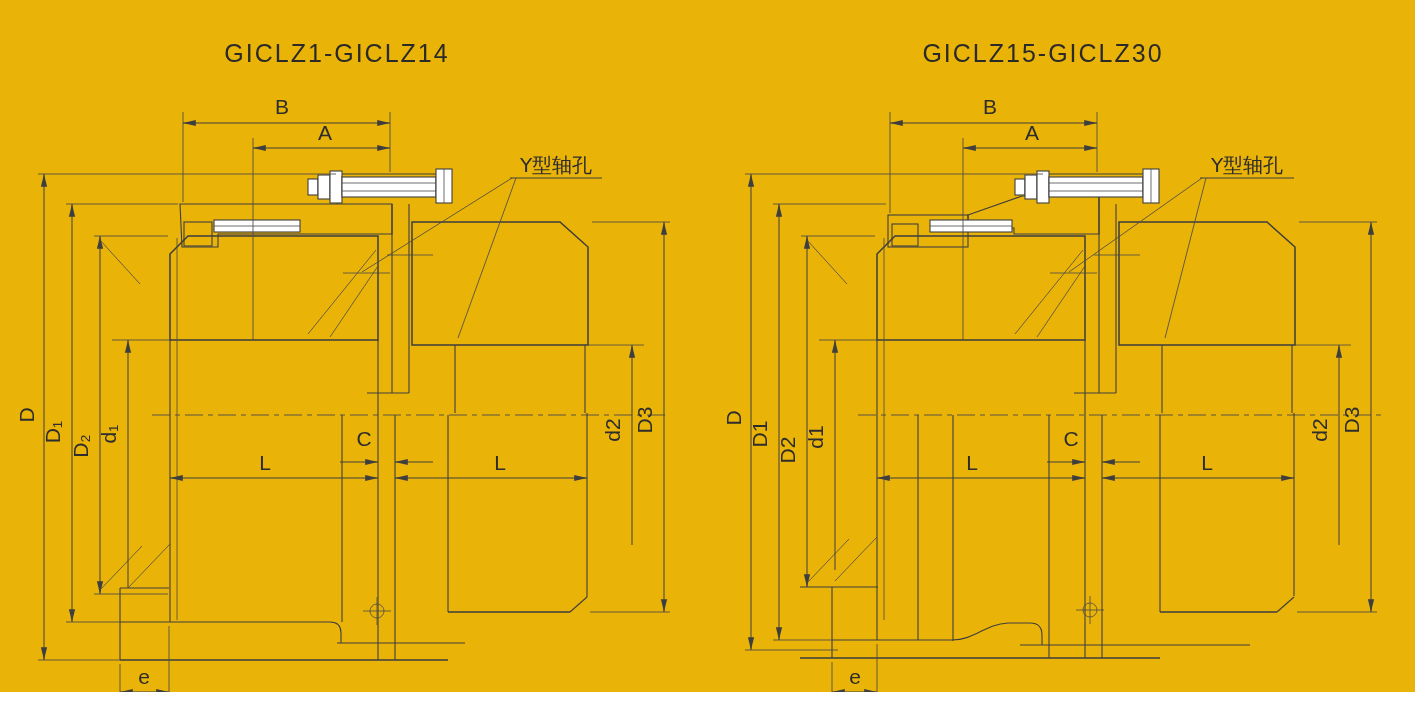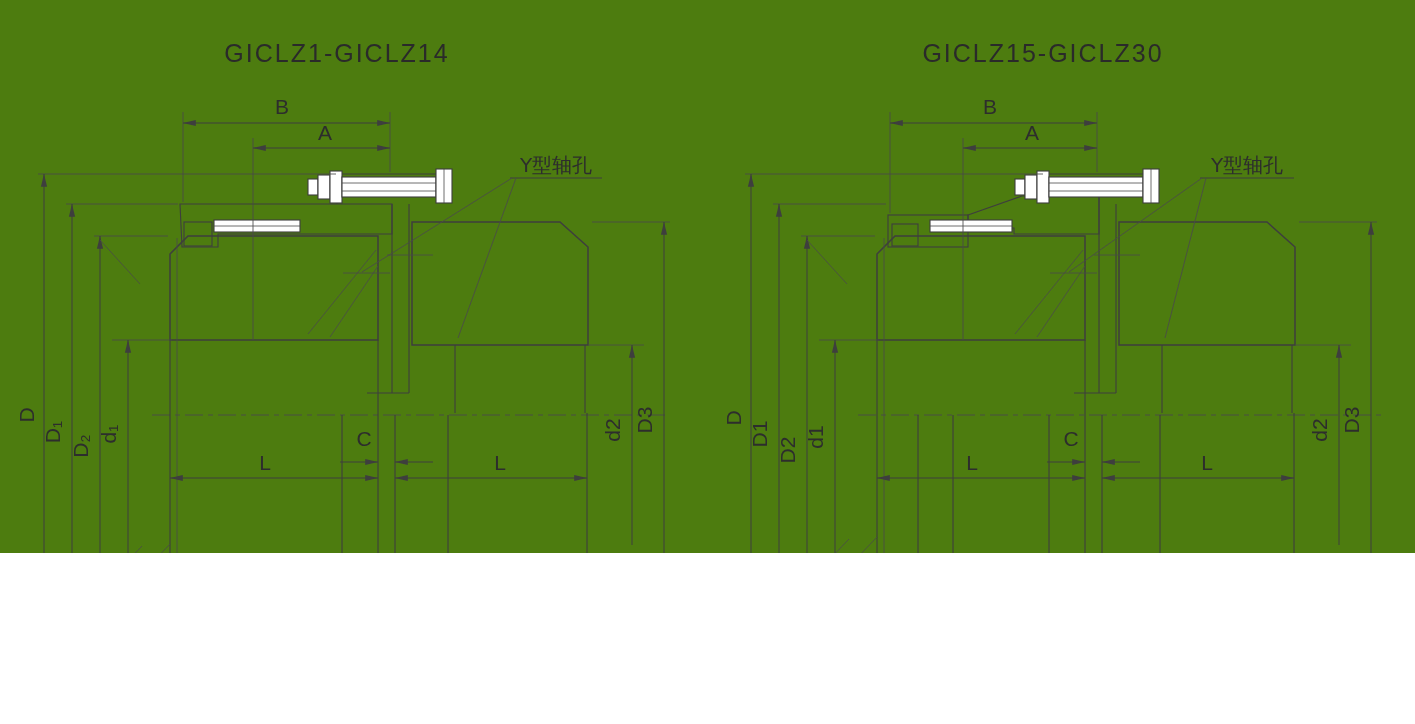--- a/index.html
+++ b/index.html
@@ -1,16 +1,16 @@
 <!DOCTYPE html>
 <html><head>
 <meta charset="utf-8">
 <style>
   html,body{margin:0;padding:0;background:#ffffff;}
-  #stage{position:relative;width:1415px;height:553px;background:#4d7c0f;overflow:hidden;
+  #stage{position:relative;width:1415px;height:692px;background:#eab308;overflow:hidden;
          font-family:"Liberation Sans", sans-serif;}
   svg{position:absolute;left:0;top:0;}
   .ol   {fill:none;stroke:#3e3e3e;stroke-width:1.5;stroke-linejoin:miter;}
   .ol2  {fill:none;stroke:#3e3e3e;stroke-width:1.1;}
   .thin {fill:none;stroke:#4a4a4a;stroke-width:0.8;}
   .dim  {fill:none;stroke:#3e3e3e;stroke-width:1;}
   .ext  {fill:none;stroke:#4a4a4a;stroke-width:0.85;}
   .cl   {fill:none;stroke:#4a4a4a;stroke-width:0.9;stroke-dasharray:18 5 5 5;}
   .fillw{fill:#ffffff;stroke:#3e3e3e;stroke-width:1.1;}
   text.dimlbl{font-family:"Liberation Sans",sans-serif;font-size:21px;fill:#2d2d2d;}

